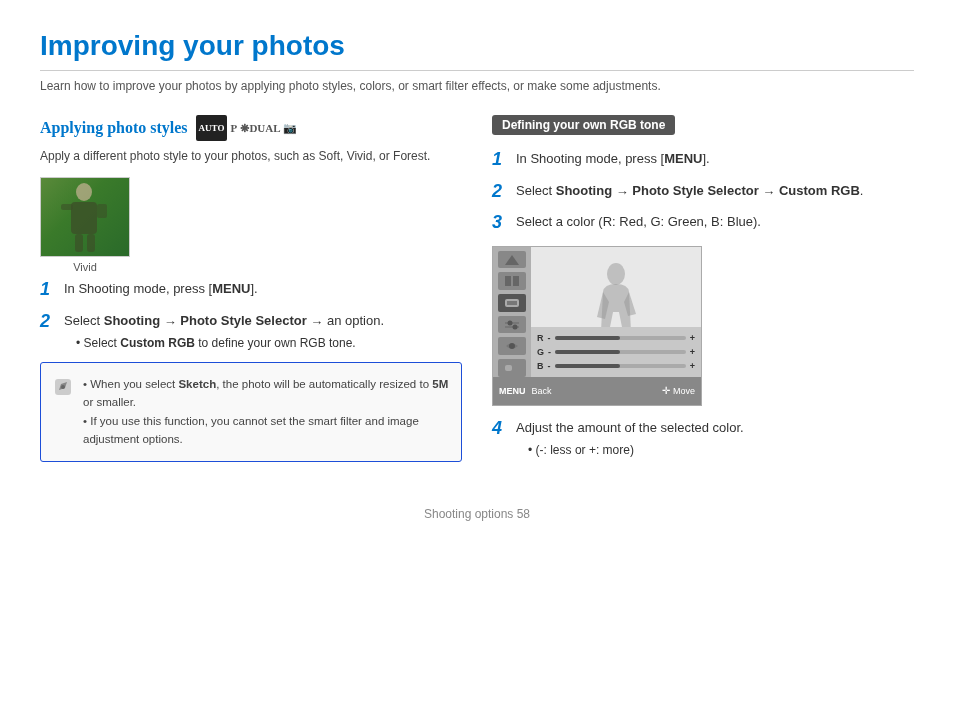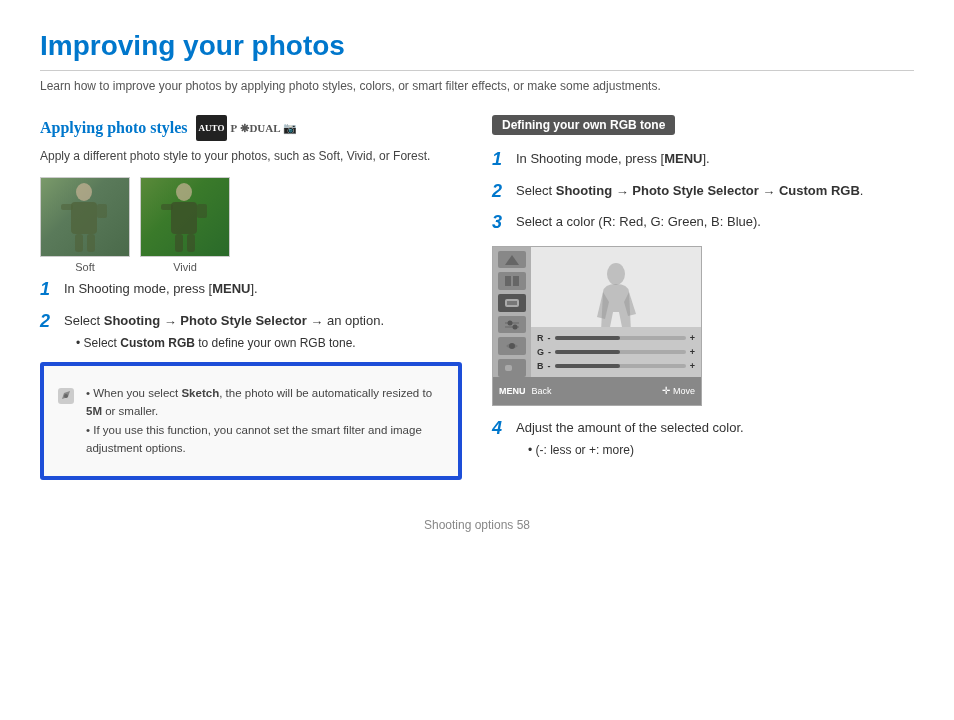--- a/index.html
+++ b/index.html
@@ -148,24 +148,24 @@
       font-size: 12px;
       color: #333;
       line-height: 1.5;
     }
 
     .step-sub li::before {
       content: "• ";
     }
 
     .note-box {
-      border: 4px solid #1d4ed8;
+      border: 1px solid #1d4ed8;
       background: #f9f9f9;
       border-radius: 3px;
-      padding: 18px 12px;
+      padding: 12px 12px;
       display: flex;
       gap: 10px;
       margin-top: 8px;
     }
 
     .note-icon {
       font-size: 18px;
       color: #666;
       min-width: 20px;
       display: flex;
@@ -363,33 +363,20 @@
       <span class="icons">
         <span class="mode-badge">AUTO</span>
         <span class="mode-icon">P</span>
         <span class="mode-icon">❋DUAL</span>
         <span class="mode-icon">📷</span>
       </span>
     </div>
     <p class="section-desc">Apply a different photo style to your photos, such as Soft, Vivid, or Forest.</p>
 
     <div class="photo-samples">
-      <div class="photo-box">
-        <div class="photo-img soft">
-          <svg class="camera-person" width="70" height="72" viewBox="0 0 70 72">
-            <ellipse cx="35" cy="10" rx="8" ry="9" fill="rgba(200,180,150,0.7)"></ellipse>
-            <rect x="22" y="20" width="26" height="32" rx="4" fill="rgba(80,100,60,0.8)"></rect>
-            <rect x="12" y="22" width="12" height="6" rx="2" fill="rgba(80,100,60,0.6)"></rect>
-            <rect x="48" y="22" width="10" height="14" rx="2" fill="rgba(80,100,60,0.6)"></rect>
-            <rect x="26" y="52" width="8" height="18" rx="3" fill="rgba(80,100,60,0.7)"></rect>
-            <rect x="38" y="52" width="8" height="18" rx="3" fill="rgba(80,100,60,0.7)"></rect>
-          </svg>
-        </div>
-        <span class="photo-label">Soft</span>
-      </div>
       <div class="photo-box">
         <div class="photo-img vivid">
           <svg class="camera-person" width="70" height="72" viewBox="0 0 70 72">
             <ellipse cx="35" cy="10" rx="8" ry="9" fill="rgba(200,180,150,0.7)"></ellipse>
             <rect x="22" y="20" width="26" height="32" rx="4" fill="rgba(60,80,40,0.8)"></rect>
             <rect x="12" y="22" width="12" height="6" rx="2" fill="rgba(60,80,40,0.6)"></rect>
             <rect x="48" y="22" width="10" height="14" rx="2" fill="rgba(60,80,40,0.6)"></rect>
             <rect x="26" y="52" width="8" height="18" rx="3" fill="rgba(60,80,40,0.7)"></rect>
             <rect x="38" y="52" width="8" height="18" rx="3" fill="rgba(60,80,40,0.7)"></rect>
           </svg>

